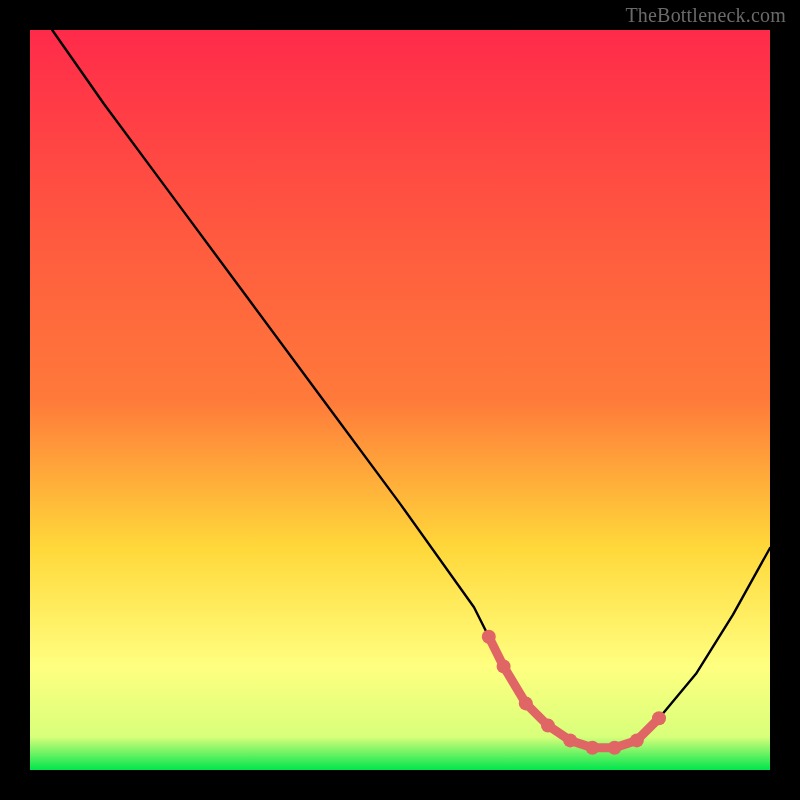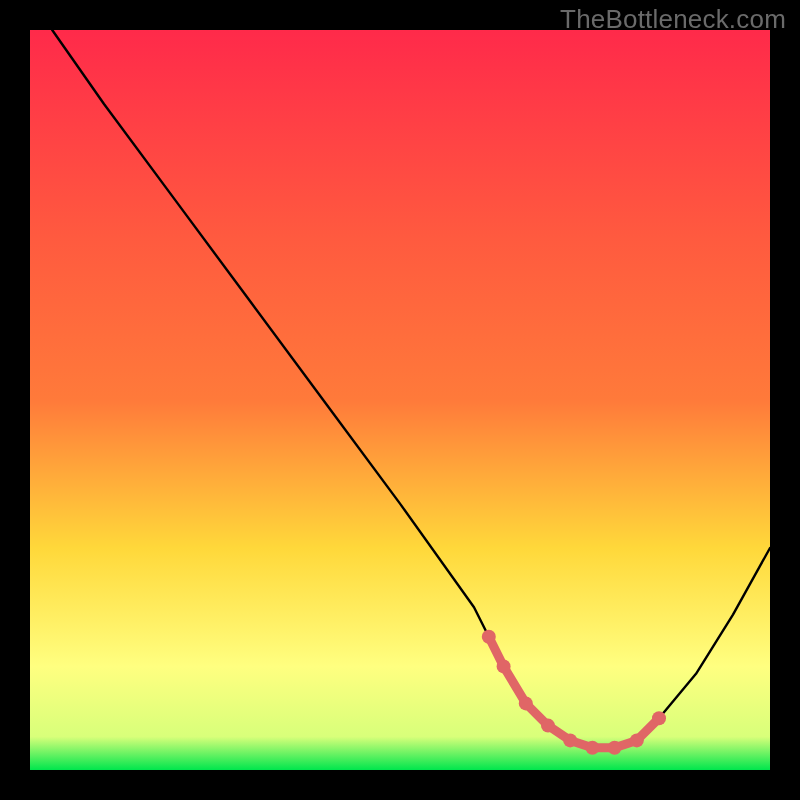--- a/index.html
+++ b/index.html
@@ -13,22 +13,22 @@
   .wrap {
     position: relative;
     width: 800px;
     height: 800px;
   }
   .attribution {
     position: absolute;
     top: 4px;
     right: 14px;
     color: #6a6a6a;
-    font-family: Liberation Sans, sans-serif;
-    font-size: 26px;
+    font-family: Liberation Serif, serif;
+    font-size: 20px;
     letter-spacing: 0.2px;
     user-select: none;
   }
   svg {
     display: block;
   }
 </style>
 </head>
 <body>
 

